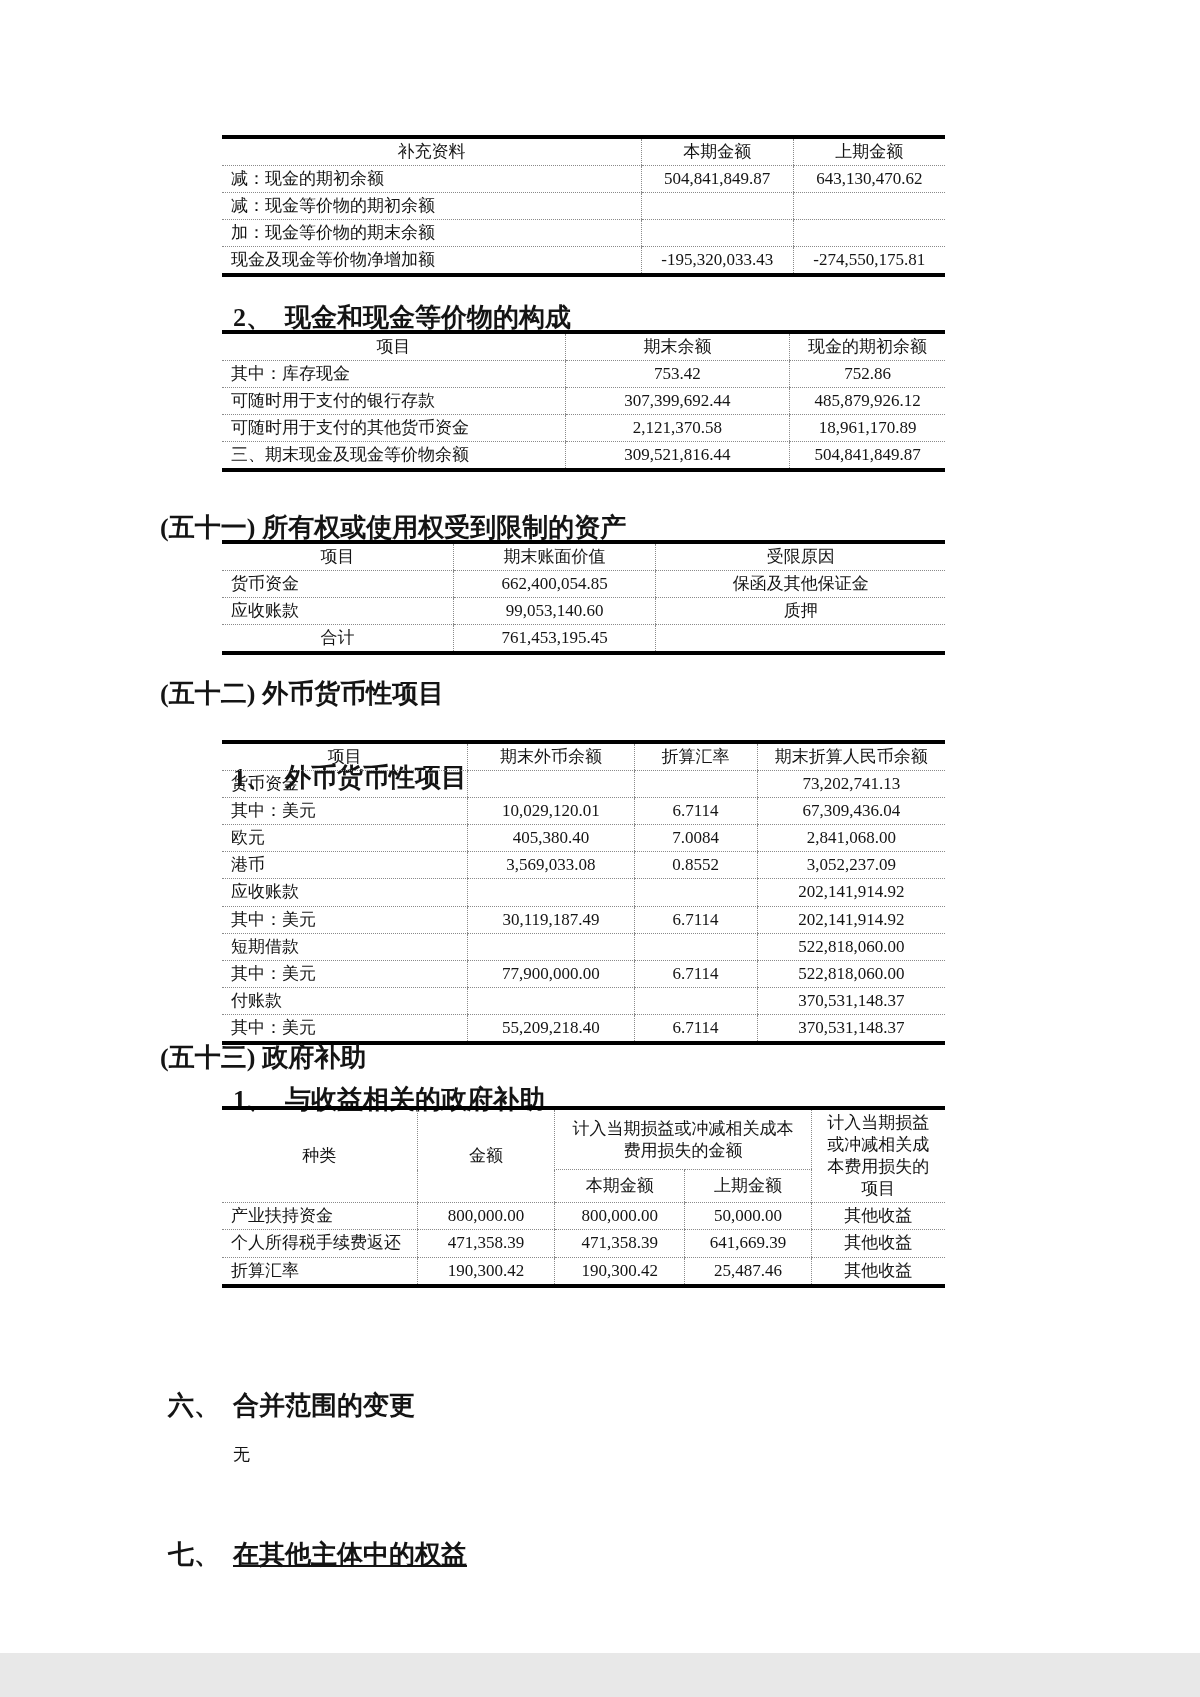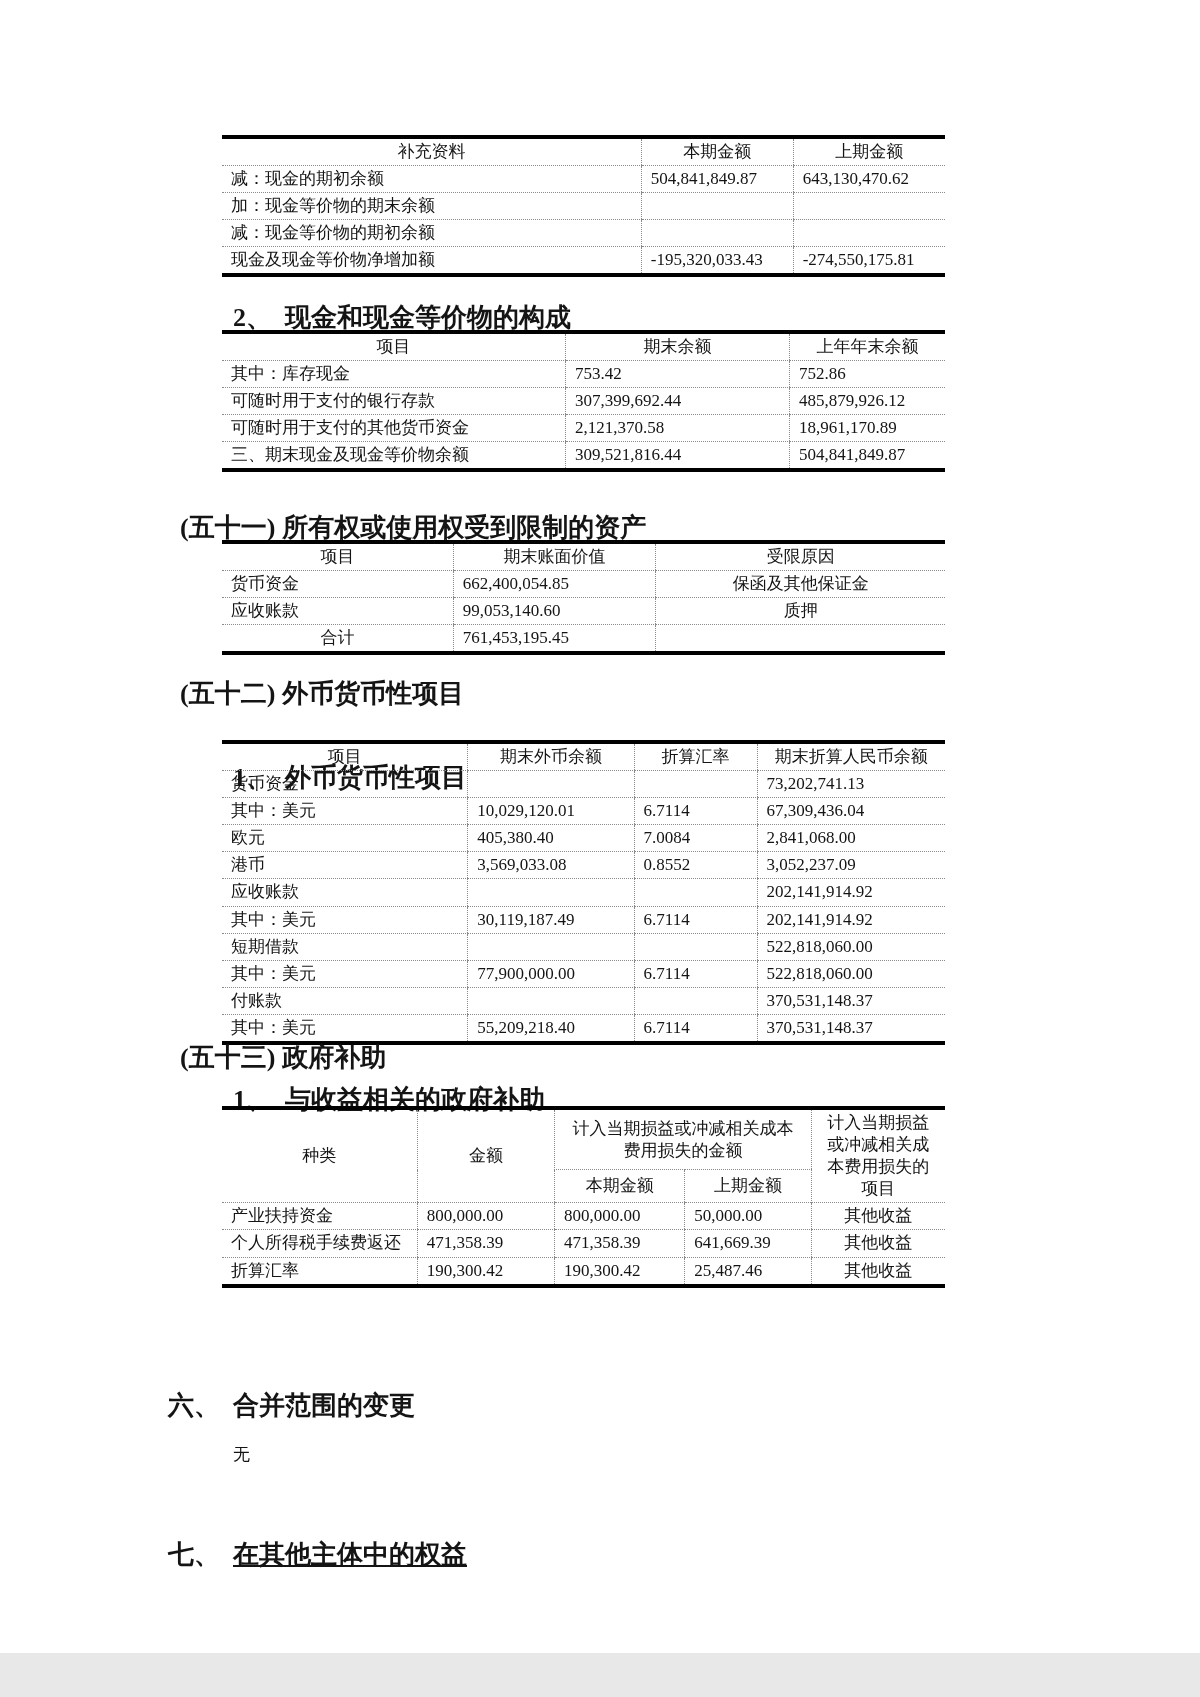--- a/index.html
+++ b/index.html
@@ -27,32 +27,32 @@
     font-weight:normal;
     border-bottom:1px dotted #8a8a8a;
     border-left:1px dotted #8a8a8a;
     overflow:hidden;
     vertical-align:middle;
   }
   .fin-table th{text-align:center;}
   .fin-table .c0{border-left:none;}
   .fin-table tr:last-child td{border-bottom:none;}
   .al-l{text-align:left;}
-  .al-r{text-align:left;}
+  .al-r{text-align:center;}
   .al-c{text-align:center;}
   .sec-heading{
     position:absolute;
     font-weight:bold;
     font-size:26px;
     white-space:nowrap;
   }
   .sec-heading .num{display:inline-block;}
   .hn-sub .num{width:52px;}
   .hn-cn .num{width:65px;}
-  .hn-br .num{margin-right:7px;margin-left:20px;}
+  .hn-br .num{margin-right:7px;}
   .plain-text{
     position:absolute;
     font-size:17px;
   }
   
   .t-supp{top:135px;}
   .t-cash{top:330px;}
   .t-restrict{top:540px;}
   .t-fx{top:740px;}
   .t-grant{top:1106px;}
@@ -76,26 +76,26 @@
         <th>上期金额</th>
       </tr>
     </thead>
     <tbody>
         <tr>
           <td class="al-l c0">减：现金的期初余额</td>
           <td class="al-r">504,841,849.87</td>
           <td class="al-r">643,130,470.62</td>
         </tr>
         <tr>
+          <td class="al-l c0">减：现金等价物的期初余额</td>
+          <td class="al-r"></td>
+          <td class="al-r"></td>
+        </tr>
+        <tr>
           <td class="al-l c0">加：现金等价物的期末余额</td>
-          <td class="al-r"></td>
-          <td class="al-r"></td>
-        </tr>
-        <tr>
-          <td class="al-l c0">减：现金等价物的期初余额</td>
           <td class="al-r"></td>
           <td class="al-r"></td>
         </tr>
         <tr>
           <td class="al-l c0">现金及现金等价物净增加额</td>
           <td class="al-r">-195,320,033.43</td>
           <td class="al-r">-274,550,175.81</td>
         </tr>
       </tbody>
   </table>
@@ -107,21 +107,21 @@
   <table class="fin-table t-cash">
     <colgroup>
         <col style="width:47.5%">
         <col style="width:31%">
         <col style="width:21.5%">
       </colgroup>
     <thead>
       <tr>
         <th class="c0">项目</th>
         <th>期末余额</th>
-        <th>上年年末余额</th>
+        <th>现金的期初余额</th>
       </tr>
     </thead>
     <tbody>
         <tr>
           <td class="al-l c0">其中：库存现金</td>
           <td class="al-r">753.42</td>
           <td class="al-r">752.86</td>
         </tr>
         <tr>
           <td class="al-l c0">可随时用于支付的银行存款</td>

